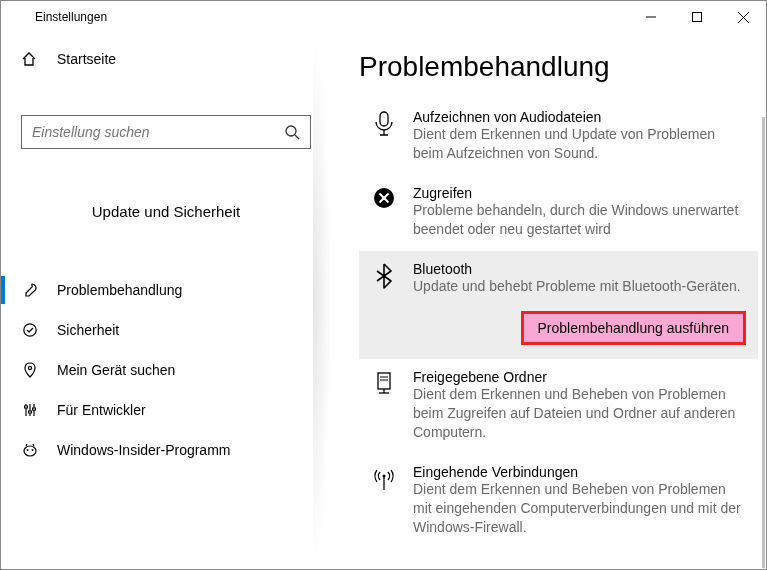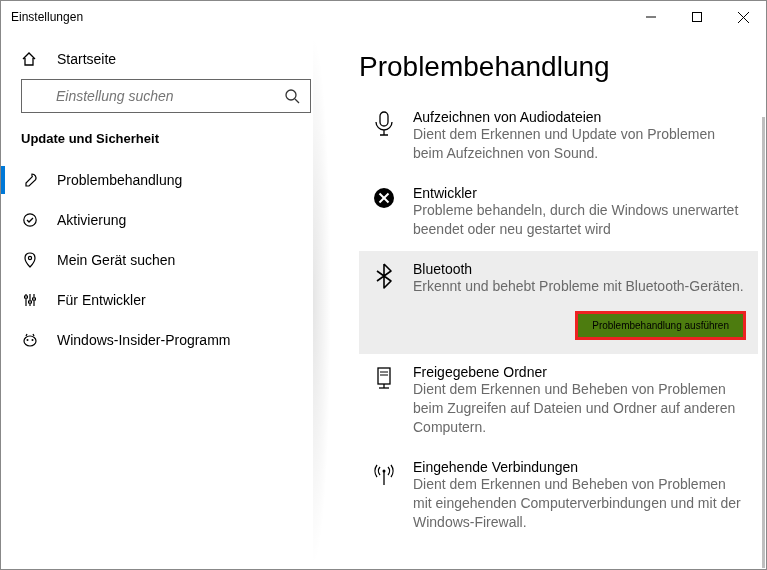--- a/index.html
+++ b/index.html
@@ -1,45 +1,45 @@
 <!DOCTYPE html>
 <html><head>
 <meta charset="utf-8">
 <style>
   * { box-sizing: border-box; margin: 0; padding: 0; }
   body { font-family: "Segoe UI", Arial, sans-serif; font-size: 14px; color: #000; background: #fff; }
   .window { width: 767px; height: 570px; border: 1px solid #888; display: flex; flex-direction: column; overflow: hidden; position: relative; }
-  .titlebar { height: 32px; display: flex; align-items: center; padding-left: 10px; font-size: 12px; }
+  .titlebar { height: 32px; display: flex; align-items: center; padding-left: 10px; font-size: 12px; margin-left: 24px; }
   .title { flex: 1; }
   .winbtns { display: flex; }
   .winbtn { width: 46px; height: 32px; display: flex; align-items: center; justify-content: center; font-size: 14px; font-family: Arial; }
   .winbtn svg { pointer-events: none; }
   .content { flex: 1; display: flex; overflow: hidden; }
-  .sidebar { width: 330px; padding: 8px 0 0 0; display: flex; flex-direction: column; position: relative; }
+  .sidebar { width: 330px; padding: 8px 0 0 0; display: flex; flex-direction: column; position: relative; gap: 36px; }
   .sidebar::after { content:""; position:absolute; right:0; top:0; bottom:0; width:18px;
     background: radial-gradient(ellipse at left, rgba(0,0,0,0.10), rgba(0,0,0,0) 70%); pointer-events:none;}
   .home-row { display: flex; align-items: center; padding: 10px 20px 12px 20px; font-size: 14px; }
   .home-row .icon { width: 18px; margin-right: 18px; display: flex; }
   .searchbox { margin: 0 20px 18px 20px; height: 34px; border: 1px solid #666; display: flex; align-items: center; padding: 0 10px; background: #fff; }
-  .searchbox input { flex: 1; border: none; outline: none; font-size: 14px; font-style: italic; color: #555; background: transparent; margin-left: 24px; }
-  .section-header { font-weight: 700; font-size: 13px; padding: 0 20px 14px 20px; }
+  .searchbox input { flex: 1; border: none; outline: none; font-size: 14px; font-style: italic; color: #555; background: transparent; }
+  .section-header { font-weight: 400; font-size: 15px; padding: 0 20px 14px 20px; text-align: center; }
   .nav { display: flex; flex-direction: column; }
   .nav-item { display: flex; align-items: center; padding: 12px 20px; position: relative; font-size: 14px; }
   .nav-item .icon { width: 18px; margin-right: 18px; display: flex; justify-content: center; }
   .nav-item.selected::before { content: ""; position: absolute; left: 0; top: 6px; bottom: 6px; width: 4px; background: #0078d7; }
   .main { flex: 1; padding: 18px 8px 0 28px; overflow: hidden; position: relative; }
   .main h1 { font-weight: 400; font-size: 28px; margin-bottom: 16px; }
   .trouble-list { display: flex; flex-direction: column; }
   .trouble-item { display: flex; padding: 10px 12px 12px 12px; gap: 16px; }
   .trouble-item .t-icon { width: 26px; display: flex; justify-content: center; padding-top: 2px; flex-shrink: 0; }
   .trouble-item .t-body { flex: 1; }
   .t-title { font-size: 14px; }
   .t-desc { font-size: 14px; color: #6a6a6a; line-height: 1.35; }
   .trouble-item.selected { background: #ededed; }
-  .run-btn { margin-top: 16px; margin-bottom: 2px; float: right; padding: 6px 14px; background: #4d7c0f; border: 3px solid #e22; color: #000; font-size: 10px; }
+  .run-btn { margin-top: 16px; margin-bottom: 2px; float: right; padding: 6px 14px; background: #f9a8d4; border: 3px solid #e22; color: #000; font-size: 14px; }
   .scroll-ind { position: absolute; right: 1px; top: 84px; bottom: 1px; width: 3px; background: #bfbfbf; }
   svg { display: block; }
 </style>
 </head>
 <body>
 
 <div class="window">
 
   <div class="titlebar">
     <span class="title">Einstellungen</span>
@@ -96,21 +96,21 @@
           </span>
           <span>Problembehandlung</span>
         </div>
         <div class="nav-item">
           <span class="icon">
             <svg width="16" height="16" viewBox="0 0 16 16">
                 <circle cx="8" cy="8" r="6.2" fill="none" stroke="#000" stroke-width="1.2"></circle>
                 <path d="M5 8 L7 10 L11 6" fill="none" stroke="#000" stroke-width="1.3"></path>
               </svg>
           </span>
-          <span>Aktivierung</span>
+          <span>Sicherheit</span>
         </div>
         <div class="nav-item">
           <span class="icon">
             <svg width="16" height="16" viewBox="0 0 16 16">
                 <path d="M8 1 C11 1 13 3 13 6 C13 10 8 15 8 15 C8 15 3 10 3 6 C3 3 5 1 8 1 Z" fill="none" stroke="#000" stroke-width="1.2"></path>
                 <circle cx="8" cy="6" r="1.6" fill="none" stroke="#000" stroke-width="1.2"></circle>
               </svg>
           </span>
           <span>Mein Gerät suchen</span>
         </div>
@@ -162,34 +162,34 @@
 
         <div class="trouble-item">
           <div class="t-icon">
             <svg width="22" height="22" viewBox="0 0 22 22">
                 <circle cx="11" cy="11" r="10" fill="#000"></circle>
                 <line x1="6.5" y1="6.5" x2="15.5" y2="15.5" stroke="#fff" stroke-width="2"></line>
                 <line x1="15.5" y1="6.5" x2="6.5" y2="15.5" stroke="#fff" stroke-width="2"></line>
               </svg>
           </div>
           <div class="t-body">
-            <div class="t-title">Entwickler</div>
+            <div class="t-title">Zugreifen</div>
             <div class="t-desc">Probleme behandeln, durch die Windows unerwartet beendet oder neu gestartet wird</div>
           </div>
         </div>
 
         <div class="trouble-item selected">
           <div class="t-icon">
             <svg width="20" height="26" viewBox="0 0 20 26">
                 <path d="M10 1 V25 L17 18 L3 8 M10 1 L17 8 L3 18" fill="none" stroke="#000" stroke-width="1.6" stroke-linejoin="round"></path>
               </svg>
           </div>
           <div class="t-body">
             <div class="t-title">Bluetooth</div>
-            <div class="t-desc">Erkennt und behebt Probleme mit Bluetooth-Geräten.</div>
+            <div class="t-desc">Update und behebt Probleme mit Bluetooth-Geräten.</div>
             <button class="run-btn">Problembehandlung ausführen</button>
             <div style="clear:both"></div>
           </div>
         </div>
 
         <div class="trouble-item">
           <div class="t-icon">
             <svg width="20" height="26" viewBox="0 0 20 26">
                 <rect x="4" y="2" width="12" height="16" fill="none" stroke="#000" stroke-width="1.3"></rect>
                 <line x1="6" y1="6" x2="14" y2="6" stroke="#000" stroke-width="1"></line>

